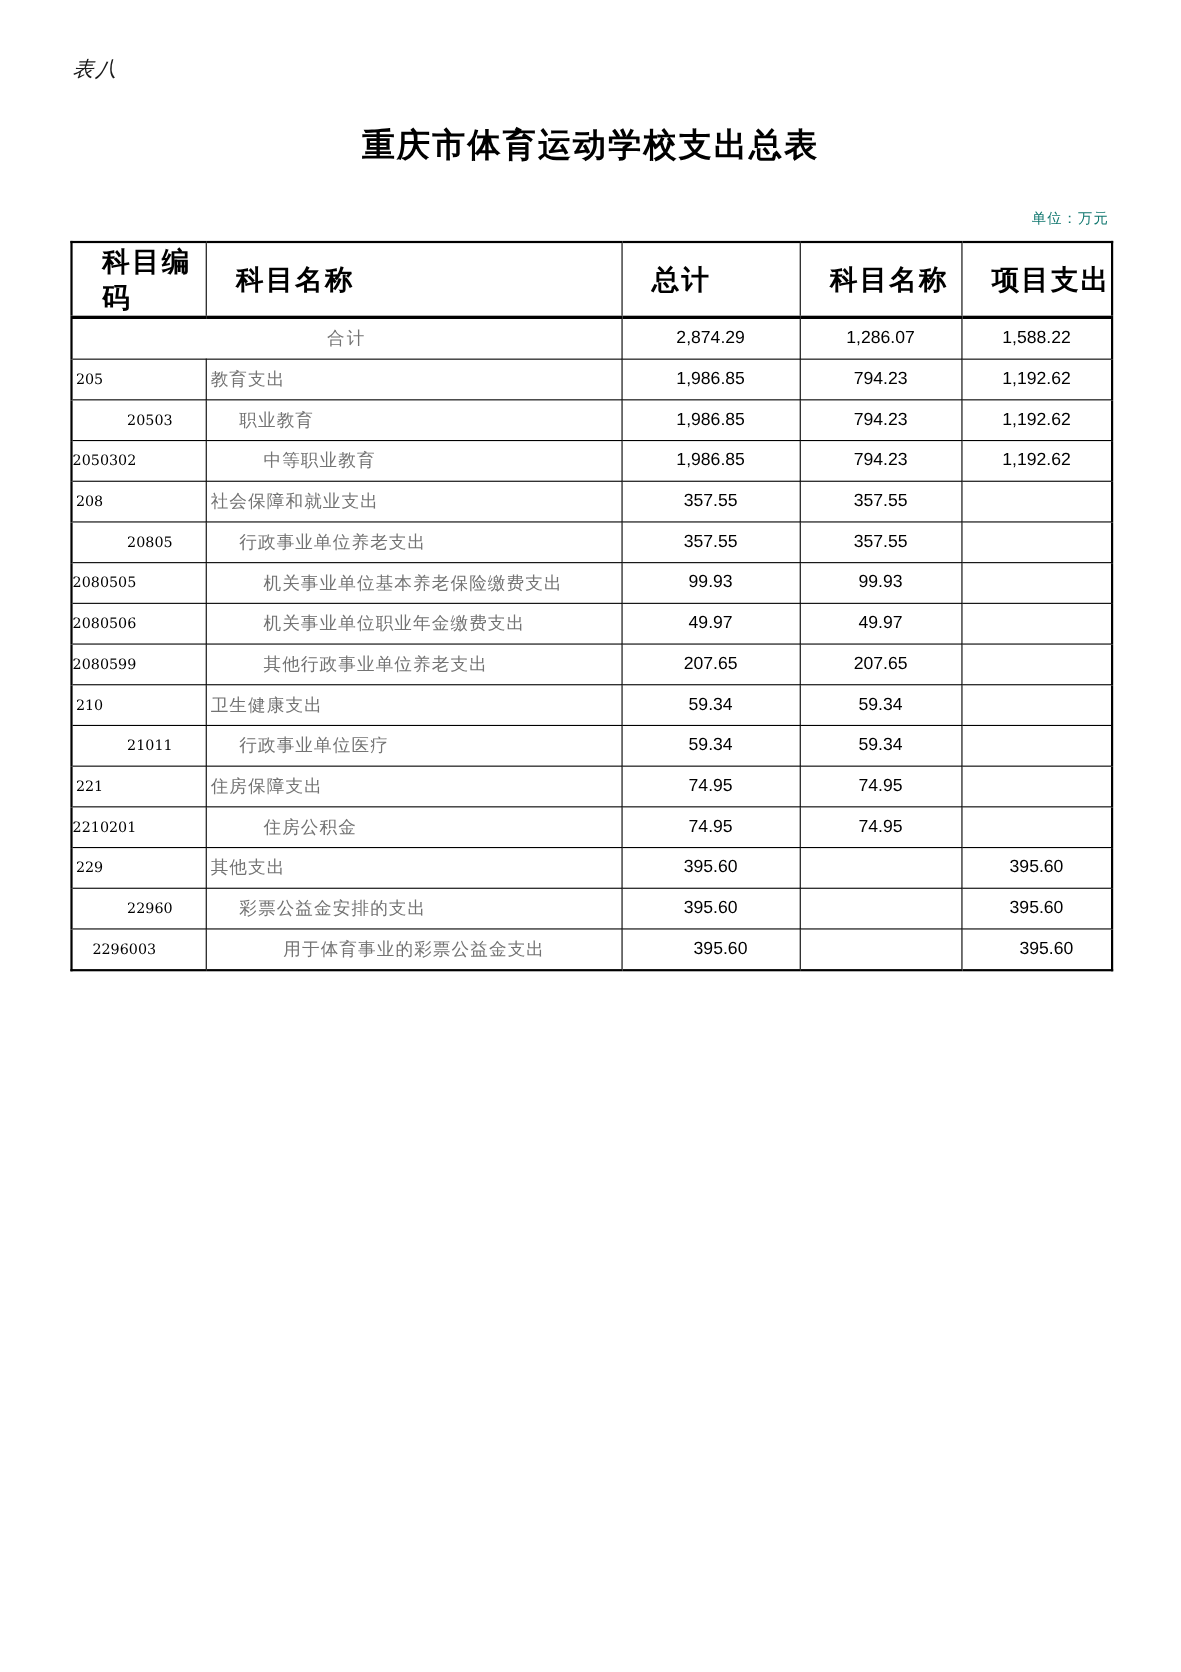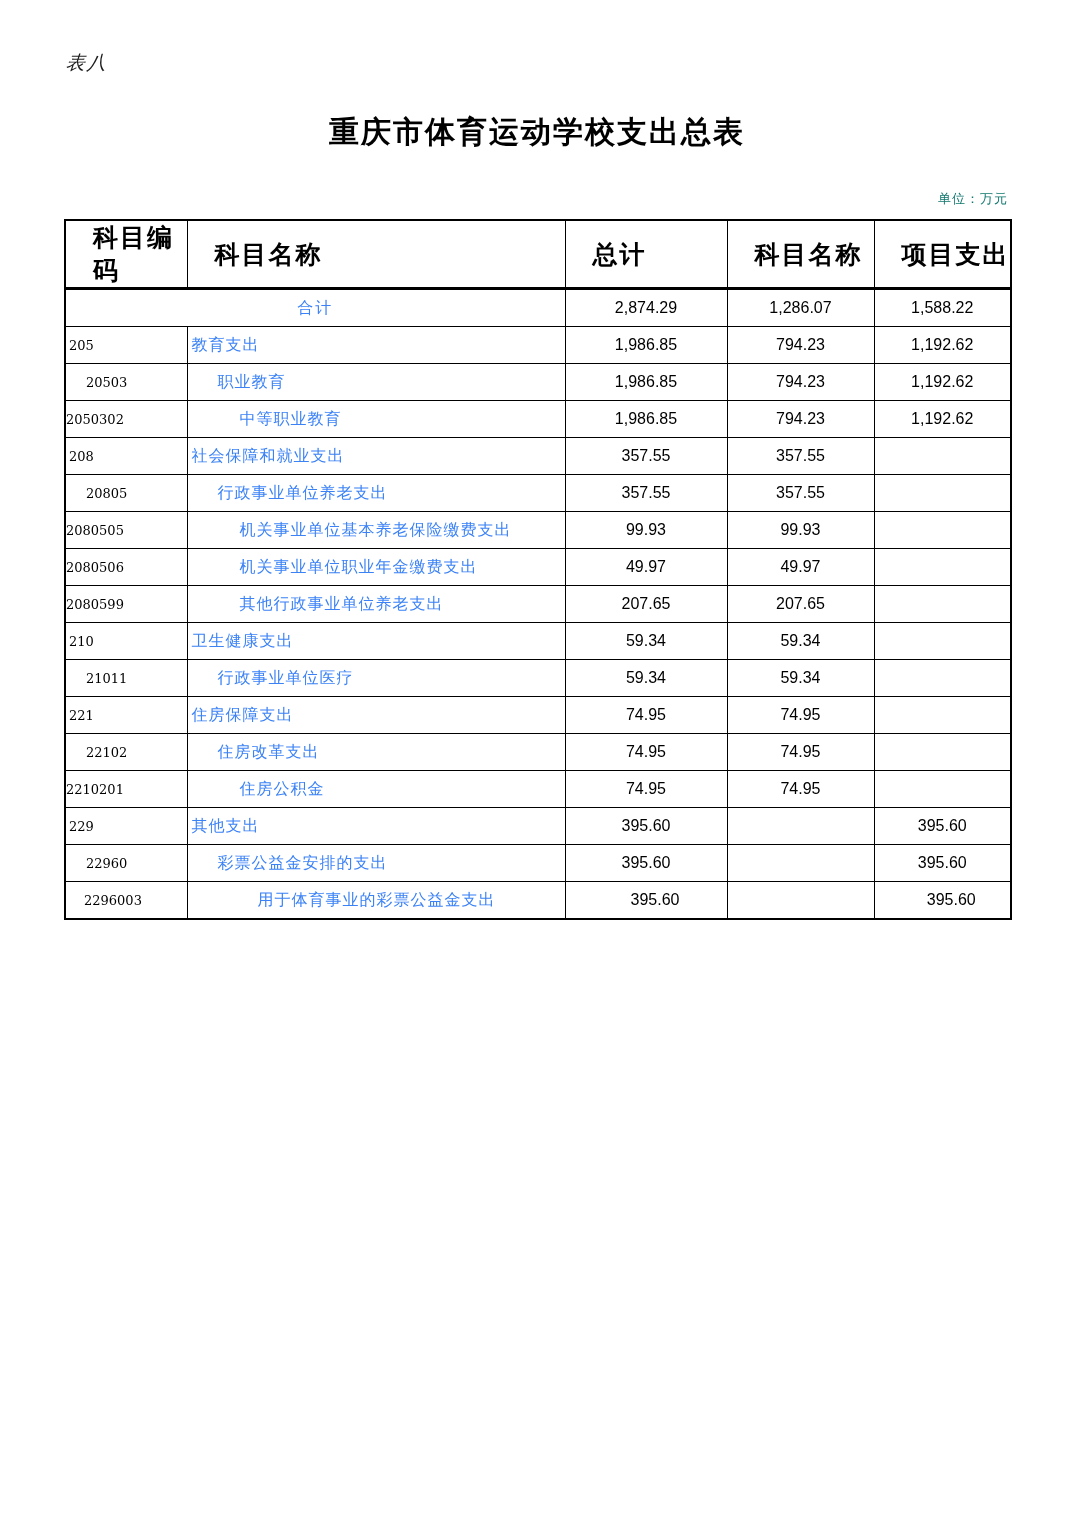--- a/index.html
+++ b/index.html
@@ -121,34 +121,34 @@
   .cell-code {
     font-family: "DejaVu Serif", "Liberation Serif", serif;
     font-size: 13px;
     color: #000;
     white-space: nowrap;
   }
   .cell-name {
     font-family: "DejaVu Serif", "Liberation Serif", serif;
     font-size: 16px;
     letter-spacing: 1px;
-    color: #3b82f6;
+    color: #737373;
     white-space: nowrap;
   }
   .cell-num {
     font-family: "Liberation Sans", "DejaVu Sans", sans-serif;
     font-size: 16px;
     text-align: center;
     padding-right: 5px;
     white-space: nowrap;
   }
 
   
   td.lvl1 .cell-code { padding-left: 3px;  text-align: left;   display: block; }
-  td.lvl2 .cell-code { padding-left: 20px; text-align: left;   display: block; }
+  td.lvl2 .cell-code { padding-left: 20px; text-align: center;   display: block; }
   td.lvl3 .cell-code { padding-left: 0;    text-align: left; display: block; }
 
   
   td.nlvl1 .cell-name { padding-left: 4px;  display: block; }
   td.nlvl2 .cell-name { padding-left: 30px; display: block; }
   td.nlvl3 .cell-name { padding-left: 52px; display: block; }
 
   
   td.sum-span {
     text-align: center;
@@ -313,31 +313,20 @@
               <span class="cell-code">221</span>
             </td>
             <td class="nlvl1">
               <span class="cell-name">住房保障支出</span>
             </td>
             <td class="cell-num">74.95</td>
             <td class="cell-num">74.95</td>
             <td class="cell-num edge-r"></td>
           </tr>
           <tr>
-            <td class="edge-l lvl2">
-              <span class="cell-code">22102</span>
-            </td>
-            <td class="nlvl2">
-              <span class="cell-name">住房改革支出</span>
-            </td>
-            <td class="cell-num">74.95</td>
-            <td class="cell-num">74.95</td>
-            <td class="cell-num edge-r"></td>
-          </tr>
-          <tr>
             <td class="edge-l lvl3">
               <span class="cell-code">2210201</span>
             </td>
             <td class="nlvl3">
               <span class="cell-name">住房公积金</span>
             </td>
             <td class="cell-num">74.95</td>
             <td class="cell-num">74.95</td>
             <td class="cell-num edge-r"></td>
           </tr>

